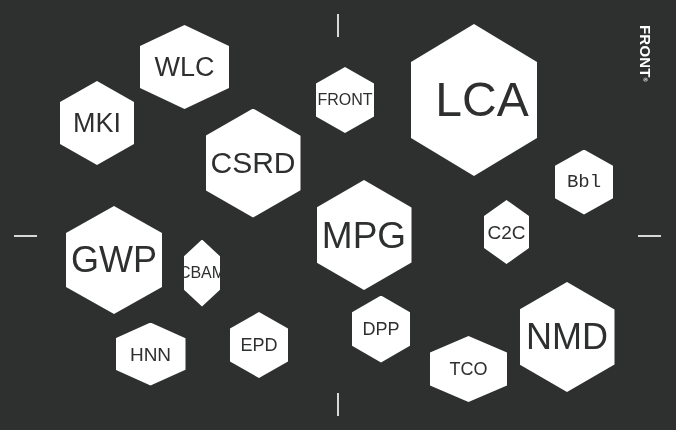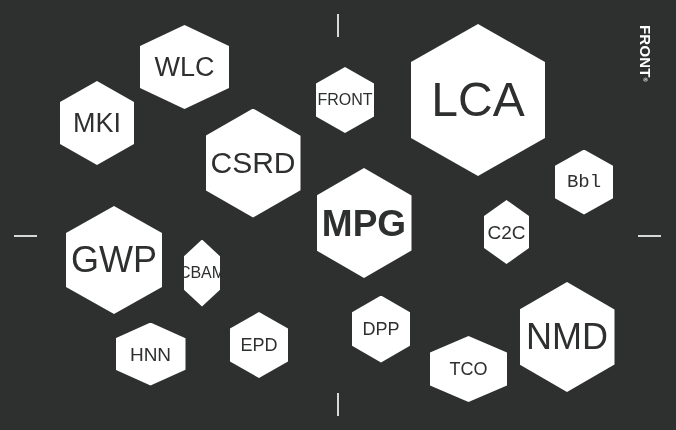--- a/index.html
+++ b/index.html
@@ -54,30 +54,30 @@
   <div id="hexes">
       <div class="hex" style="left: 140px; top: 25px; width: 89px; height: 84px;">
         <span class="hex-label" style="font-size: 27px;">WLC</span>
       </div>
       <div class="hex" style="left: 60px; top: 81px; width: 74px; height: 84px;">
         <span class="hex-label" style="font-size: 27px;">MKI</span>
       </div>
       <div class="hex" style="left: 316px; top: 67px; width: 58px; height: 66px;">
         <span class="hex-label" style="font-size: 16px;">FRONT</span>
       </div>
-      <div class="hex" style="left: 411px; top: 24px; width: 134px; height: 152px;">
+      <div class="hex" style="left: 411px; top: 24px; width: 110px; height: 152px; padding-left: 16px;">
         <span class="hex-label" style="font-size: 48px;">LCA</span>
       </div>
       <div class="hex" style="left: 205.5px; top: 108.5px; width: 95px; height: 109px;">
         <span class="hex-label" style="font-size: 30px;">CSRD</span>
       </div>
       <div class="hex" style="left: 555px; top: 149.5px; width: 58px; height: 65px;">
         <span class="hex-label" style="font-size: 19px; font-family: Liberation Mono, monospace;">Bbl</span>
       </div>
-      <div class="hex" style="left: 316.5px; top: 168px; width: 95px; height: 110px; font-weight: bold;">
+      <div class="hex" style="left: 316.5px; top: 180px; width: 95px; height: 110px;">
         <span class="hex-label" style="font-size: 37px;">MPG</span>
       </div>
       <div class="hex" style="left: 484px; top: 200px; width: 45px; height: 64px;">
         <span class="hex-label" style="font-size: 19px;">C2C</span>
       </div>
       <div class="hex" style="left: 66px; top: 206px; width: 96px; height: 108px;">
         <span class="hex-label" style="font-size: 36px;">GWP</span>
       </div>
       <div class="hex" style="left: 184px; top: 239.5px; width: 36px; height: 67px;">
         <span class="hex-label" style="font-size: 16px;">CBAM</span>

